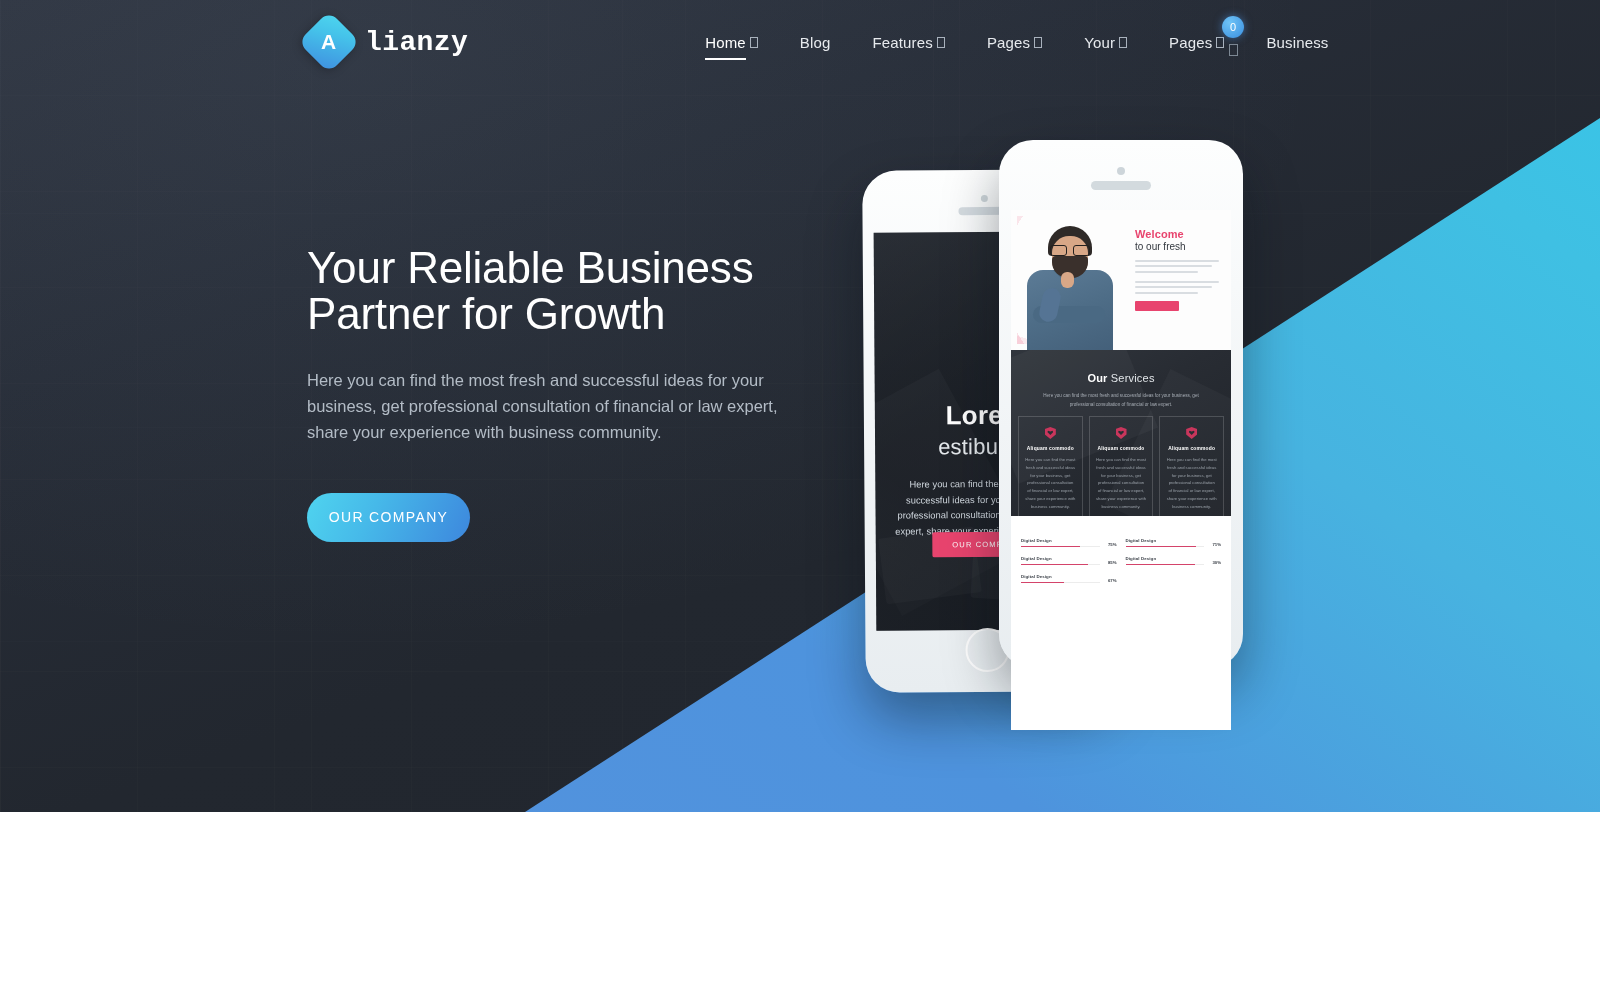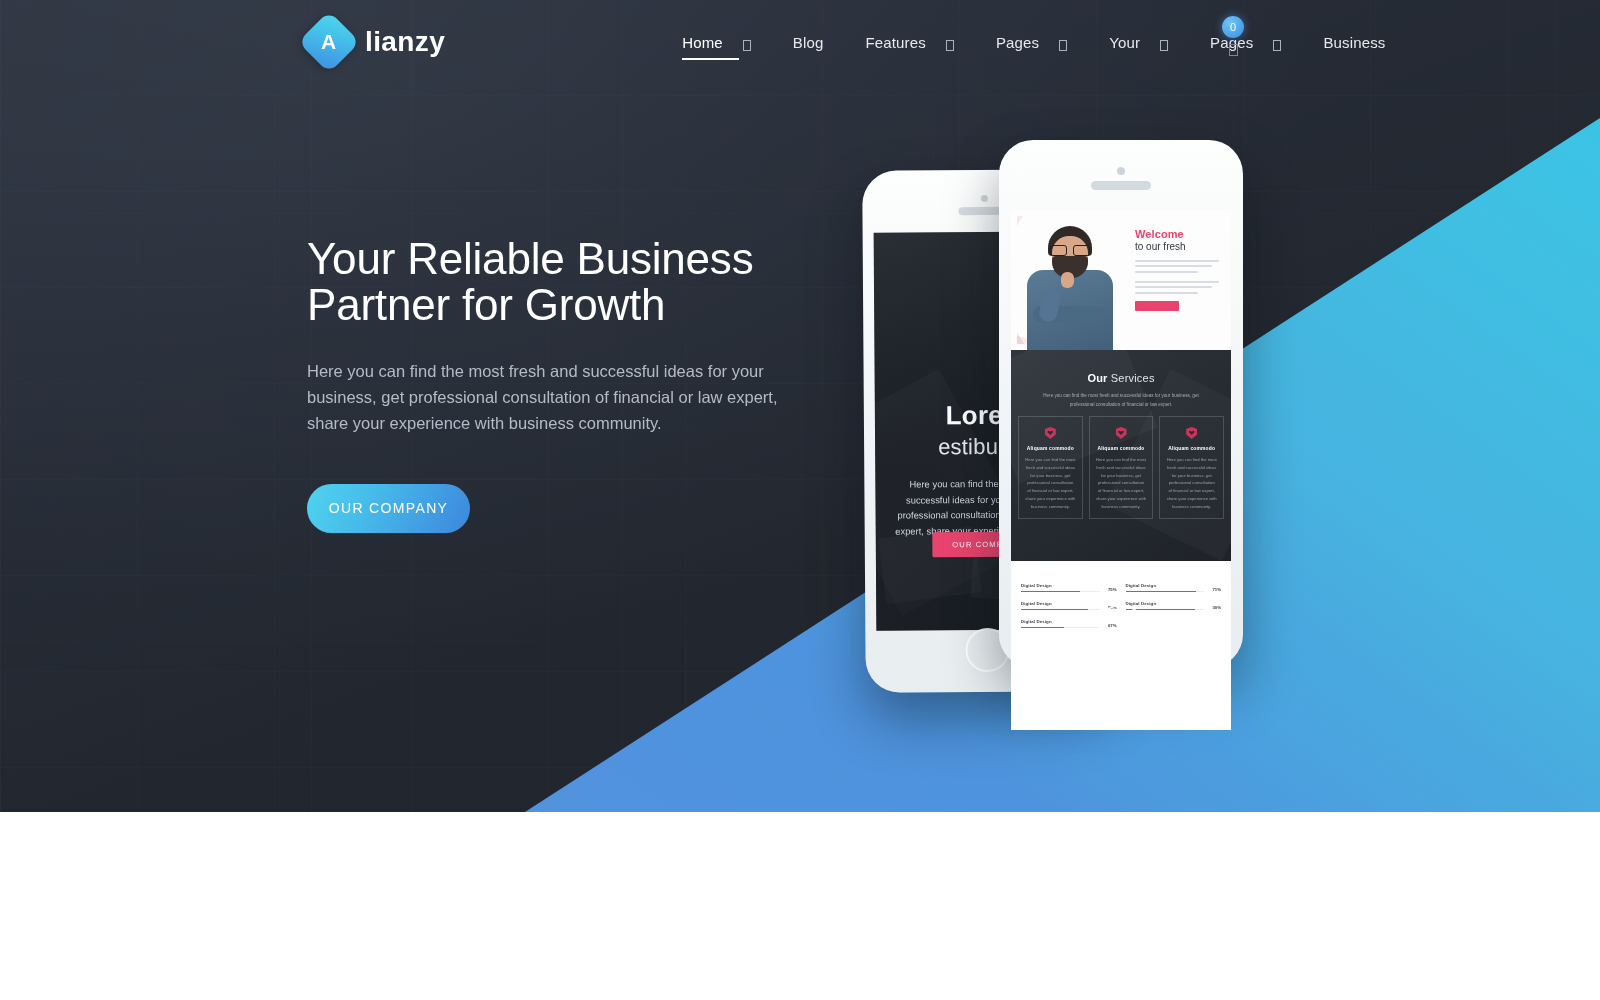--- a/index.html
+++ b/index.html
@@ -57,30 +57,30 @@
     background:linear-gradient(150deg,#4ed7ef 0%, #45c3ea 35%, #3f8fe0 100%);
     transform:rotate(45deg);
     display:flex; align-items:center; justify-content:center;
     box-shadow:0 2px 10px rgba(0,0,0,.25);
   }
   #logo-letter {
     transform:rotate(-45deg);
     color:#fff; font-size:21px; font-weight:bold; letter-spacing:.5px;
   }
   #brand-name {
-    color:#ffffff; font-size:28px; font-weight:bold; letter-spacing:.4px;
+    color:#ffffff; font-size:28px; font-weight:bold; letter-spacing:.4px;font-family:Liberation Mono, monospace;
   }
 
   #nav {
     margin-left:216px;
     display:flex; align-items:center; gap:0;
   }
   .nav-item {
     position:relative;
-    display:flex; align-items:flex-end; gap:20px;
+    display:flex; align-items:center; gap:4px;
     color:#e7eaee; font-size:15px; letter-spacing:.15px;
     padding:0 21px; cursor:pointer; white-space:nowrap;
   }
   .nav-item.active { color:#ffffff; }
   .nav-underline {
     position:absolute; left:21px; right:33px; bottom:-9px; height:1.5px;
     background:#ffffff;
   }
   .tofu {
     display:inline-block;
@@ -100,21 +100,21 @@
     display:flex; align-items:center; justify-content:center;
     box-shadow:0 0 8px rgba(80,150,230,.55);
   }
   #cart-icon-box {
     margin-top:6px;
     width:9px; height:12px; border:1px solid #7d8894;
   }
 
   
   #hero-copy {
-    position:absolute; left:307px; top:236px; width:530px; z-index:20;
+    position:absolute; left:307px; top:245px; width:530px; z-index:20;
   }
   #hero-title {
     color:#ffffff;
     font-size:44px; line-height:1.04; font-weight:normal;
     letter-spacing:-.2px;
   }
   #hero-sub {
     margin-top:30px;
     color:#b3bcc6; font-size:16.5px; line-height:1.58; width:500px;
   }
@@ -235,21 +235,21 @@
   .fp-welcome-text { position:absolute; left:124px; top:18px; right:8px; }
   .fp-w1 { color:#e8446e; font-size:11px; font-weight:bold; letter-spacing:.1px; }
   .fp-w2 { color:#33383f; font-size:10px; margin-top:1px; }
   .fp-lines { margin-top:8px; }
   .fp-line { height:2px; background:#d9dde1; margin-bottom:3.4px; border-radius:1px; }
   .fp-line.s { width:72%; } .fp-line.m { width:88%; } .fp-line.l { width:96%; }
   .fp-wbtn { margin-top:7px; width:44px; height:10px; background:#e8446e; border-radius:1px; }
 
   
   .fp-services {
-    position:relative; height:211px;
+    position:relative; height:166px;
     background:linear-gradient(150deg,#31363d 0%, #282c33 40%, #1f2329 100%);
     overflow:hidden;
   }
   .fp-s-bg1 { position:absolute; left:-20px; top:-10px; width:150px; height:120px; background:rgba(255,255,255,.035); transform:rotate(-22deg); }
   .fp-s-bg2 { position:absolute; right:-30px; top:40px; width:130px; height:150px; background:rgba(255,255,255,.03); transform:rotate(26deg); }
   .fp-s-title { position:absolute; left:0; right:0; top:22px; text-align:center; color:#ffffff; font-size:11px; letter-spacing:.2px; }
   .fp-s-title b { font-weight:bold; }
   .fp-s-title span { font-weight:normal; color:#e3e7ea; }
   .fp-s-sub { position:absolute; left:22px; right:22px; top:42px; text-align:center; color:#a7adb5; font-size:4.6px; line-height:1.9; }
   .fp-cards { position:absolute; left:7px; right:7px; top:66px; display:flex; gap:6px; }

